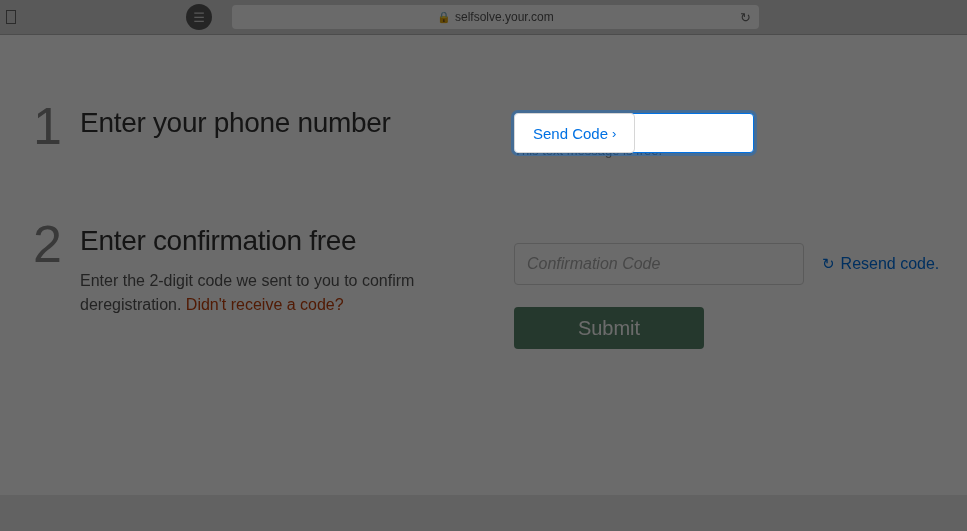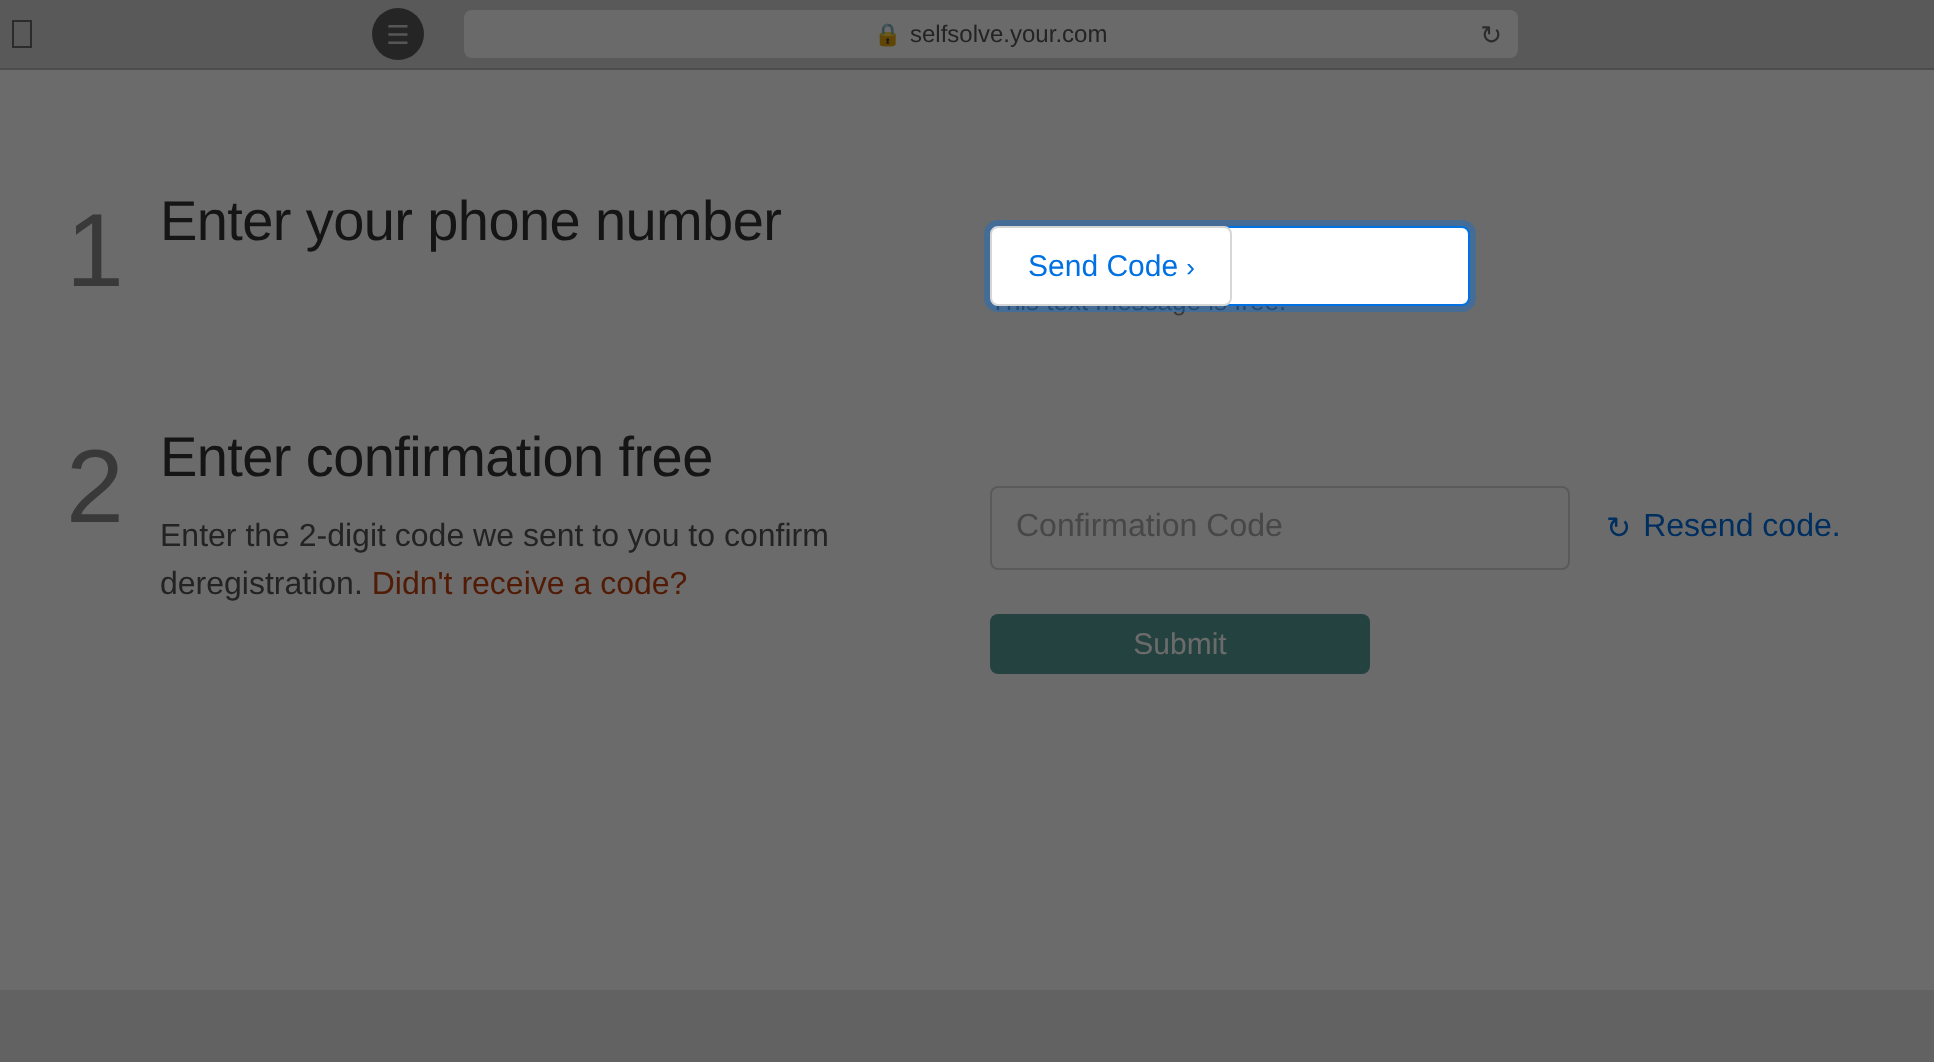--- a/index.html
+++ b/index.html
@@ -91,36 +91,38 @@
       font-weight: 200;
       color: #888;
       width: 55px;
       text-align: center;
       line-height: 1;
       margin-top: 5px;
     }
     .step-left {
       width: 420px;
       padding-left: 5px;
+      margin-top: 12px;
     }
     .step-title {
       font-size: 28px;
       font-weight: 300;
       color: #333;
       margin-bottom: 12px;
       letter-spacing: -0.3px;
     }
     .step-desc {
       font-size: 16px;
       color: #555;
       line-height: 1.5;
     }
     .step-right {
       flex: 1;
       padding-top: 38px;
+      margin-left: 19px;
     }
     .step2 .step-right {
       padding-top: 30px;
     }
     .phone-row {
       display: flex;
       align-items: center;
       gap: 8px;
       position: relative;
       z-index: 20;
@@ -210,44 +212,45 @@
     }
     .code-input {
       width: 290px;
       height: 42px;
       border: 1px solid #d6d6d6;
       border-radius: 4px;
       padding: 0 12px;
       font-size: 16px;
       color: #404040;
       background: #fff;
+      font-style: italic;
     }
     .code-input::placeholder {
       color: #aaa;
     }
     .resend {
       color: #0071e3;
       font-size: 16px;
       display: flex;
       align-items: center;
       gap: 6px;
       cursor: pointer;
     }
     .refresh-icon {
       font-size: 15px;
     }
     .submit-btn {
       margin-top: 22px;
       width: 190px;
-      height: 30px;
-      background: #0f766e;
+      height: 42px;
+      background: #14532d;
       color: #fff;
       border: none;
       border-radius: 4px;
-      font-size: 15px;
+      font-size: 20px;
       opacity: 0.7;
       cursor: pointer;
     }
     .highlight-box {
       position: absolute;
       z-index: 20;
     }
     .square-btn {
       width: 10px;
       height: 14px;

